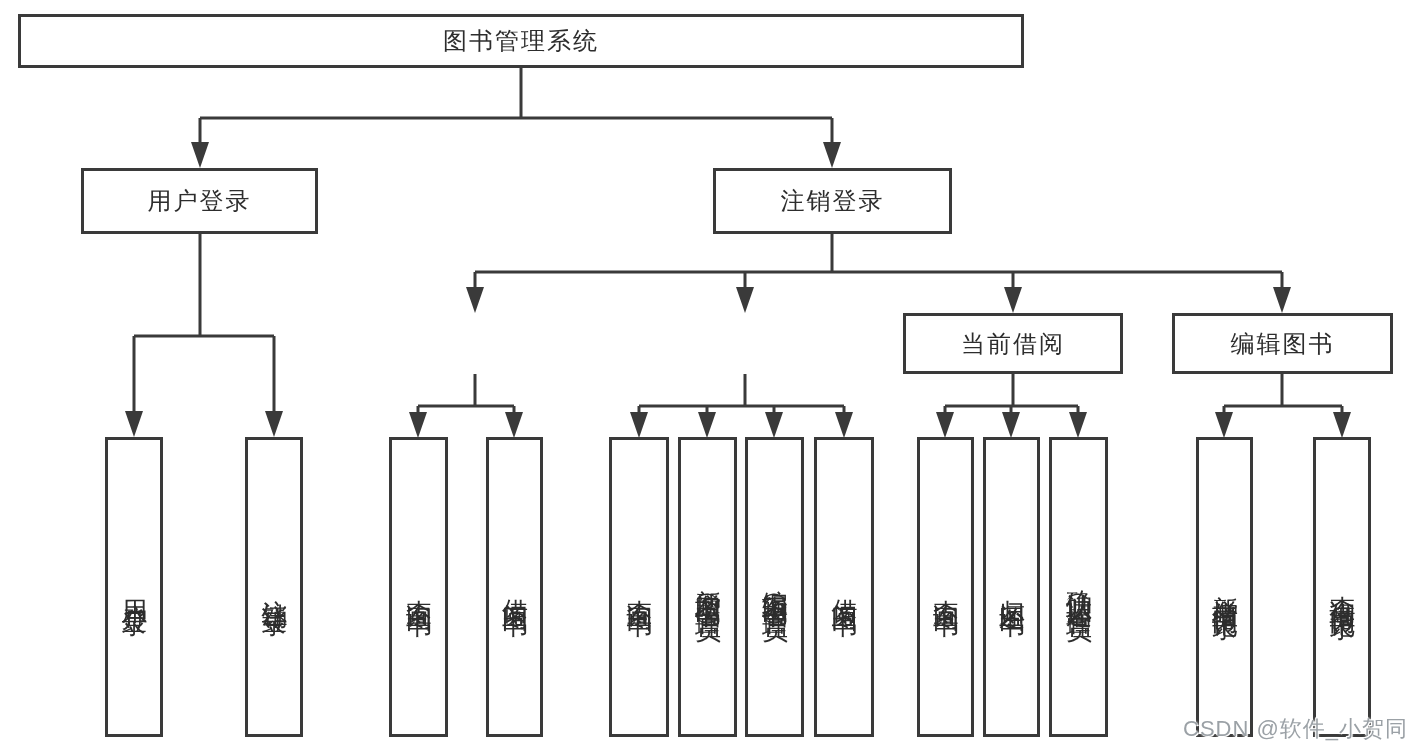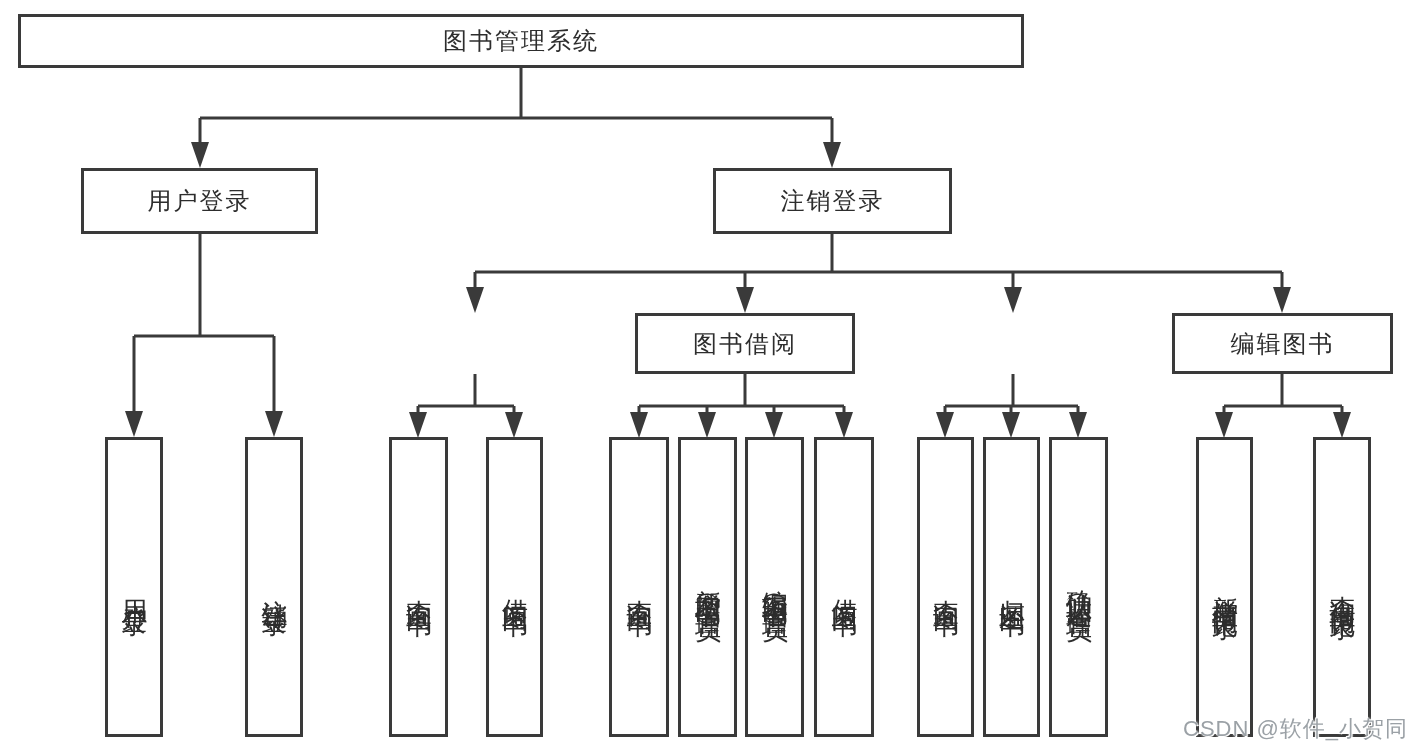--- a/index.html
+++ b/index.html
@@ -108,22 +108,22 @@
     <span>图书管理系统</span>
   </div>
 
   <div class="node hbox" style="left:81px;top:168px;width:237px;height:66px">
     <span>用户登录</span>
   </div>
   <div class="node hbox" style="left:713px;top:168px;width:239px;height:66px">
     <span>注销登录</span>
   </div>
 
-  <div class="node hbox" style="left:635px;top:313px;width:220px;height:61px">
-    <span>图书借阅</span>
+  <div class="node hbox" style="left:903px;top:313px;width:220px;height:61px">
+    <span>当前借阅</span>
   </div>
   <div class="node hbox" style="left:1172px;top:313px;width:221px;height:61px">
     <span>编辑图书</span>
   </div>
 
   <div class="node vbox" style="left:105px;top:437px;width:58px;height:300px">
     <span class="vtext">用户登录</span>
   </div>
   <div class="node vbox" style="left:245px;top:437px;width:58px;height:300px">
     <span class="vtext">注销登录</span>

